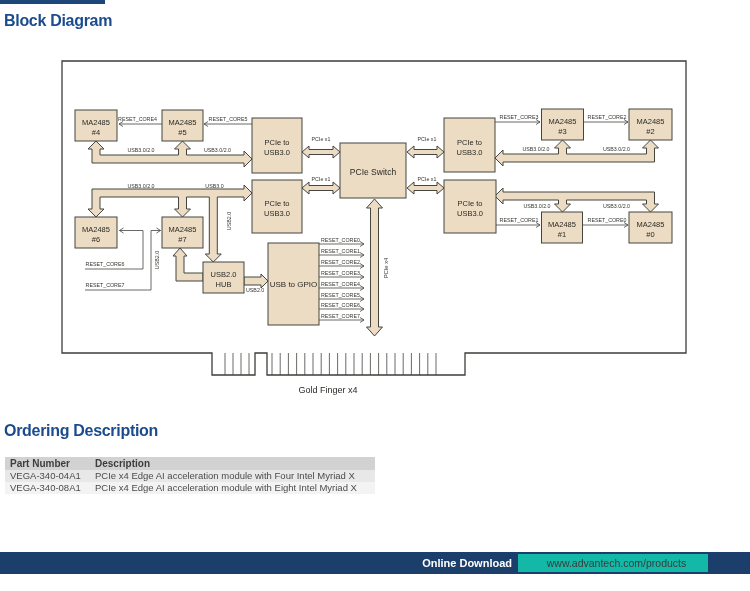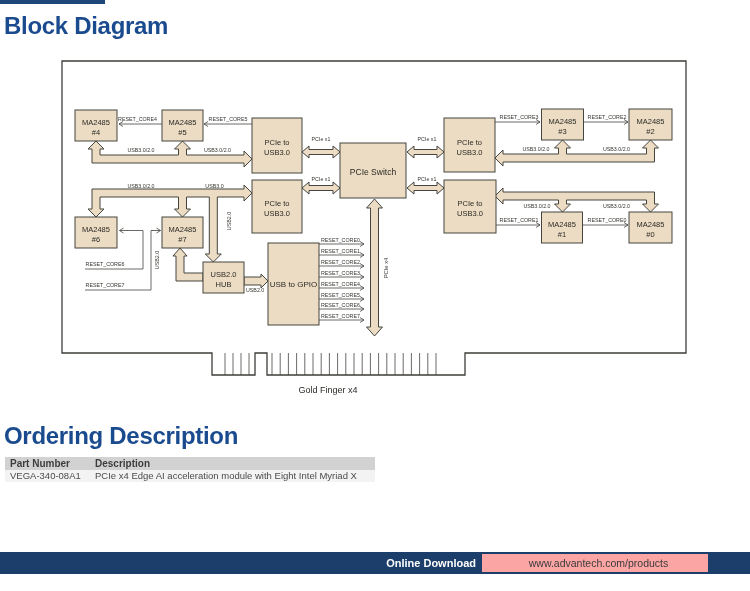--- a/index.html
+++ b/index.html
@@ -1,19 +1,19 @@
 <!DOCTYPE html>
 <html><head>
 <meta charset="utf-8">
 <style>
   html,body{margin:0;padding:0;}
   body{width:750px;height:591px;background:#ffffff;position:relative;
        font-family:"Liberation Sans",sans-serif;overflow:hidden;}
   .topstrip{position:absolute;left:0;top:0;width:105px;height:4px;background:#1d4679;}
-  .heading{position:absolute;left:4px;color:#1b4b8f;font-weight:bold;font-size:24px;
+  .heading{position:absolute;left:4px;color:#1b4b8f;font-weight:bold;font-size:16px;
            letter-spacing:-0.3px;white-space:nowrap;}
   #heading-block{top:12px;}
   #heading-order{top:422px;}
   #diagram-svg{position:absolute;left:0;top:0;width:750px;height:420px;}
   .blk{fill:#ecdcc3;stroke:#45443f;stroke-width:1;}
   .arr{fill:#ecdcc3;stroke:#45443f;stroke-width:1;stroke-linejoin:miter;}
   .wire{fill:none;stroke:#45443f;stroke-width:0.8;}
   .frame{fill:none;stroke:#3e3d39;stroke-width:1.3;}
   .bt{font-size:7.5px;fill:#2b2a26;text-anchor:middle;}
   .bts{font-size:8.5px;fill:#2b2a26;text-anchor:middle;}
@@ -25,21 +25,21 @@
   .trow.head{background:#d2d2d2;height:13px;line-height:13px;font-weight:bold;
              font-size:10px;color:#3d3d3d;justify-content:center;}
   .trow.r1{background:#e8e8e8;height:12px;line-height:12px;}
   .trow.r2{background:#f3f3f3;height:12px;line-height:12px;justify-content:space-between;}
   .c1{width:90px;padding-left:5px;box-sizing:border-box;}
   .c2{flex:1;}
   #footer-bar{position:absolute;left:0;top:552px;width:750px;height:22px;background:#1c3e6a;
       display:flex;align-items:center;justify-content:flex-end;padding-right:42px;
       box-sizing:border-box;gap:6px;text-align:center;}
   #footer-label{color:#ffffff;font-weight:bold;font-size:11px;white-space:nowrap;}
-  #footer-urlbox{width:226px;height:18px;background:#fca5a5;line-height:18px;
+  #footer-urlbox{width:190px;height:18px;background:#14b8a6;line-height:18px;
       padding-left:7px;box-sizing:border-box;font-size:10.5px;color:#3a3a3a;white-space:nowrap;}
 </style>
 </head>
 <body>
 
 <div class="topstrip"></div>
 <div class="heading" id="heading-block">Block Diagram</div>
 
 <svg id="diagram-svg" viewBox="0 0 750 420">
 
@@ -185,20 +185,24 @@
   <text class="lbl" transform="rotate(-90 386 268)" x="386" y="270" style="font-size:5.8px">PCIe x4</text>
 </svg>
 
 <div class="heading" id="heading-order">Ordering Description</div>
 
 <div id="order-table">
   <div class="trow head">
     <div class="c1">Part Number</div>
     <div class="c2">Description</div>
   </div>
+  <div class="trow r1">
+    <div class="c1">VEGA-340-04A1</div>
+    <div class="c2">PCIe x4 Edge AI acceleration module with Four Intel Myriad X</div>
+  </div>
   <div class="trow r2">
     <div class="c1">VEGA-340-08A1</div>
     <div class="c2">PCIe x4 Edge AI acceleration module with Eight Intel Myriad X</div>
   </div>
 </div>
 
 <div id="footer-bar">
   <span id="footer-label">Online Download</span>
   <span id="footer-urlbox">www.advantech.com/products</span>
 </div>

